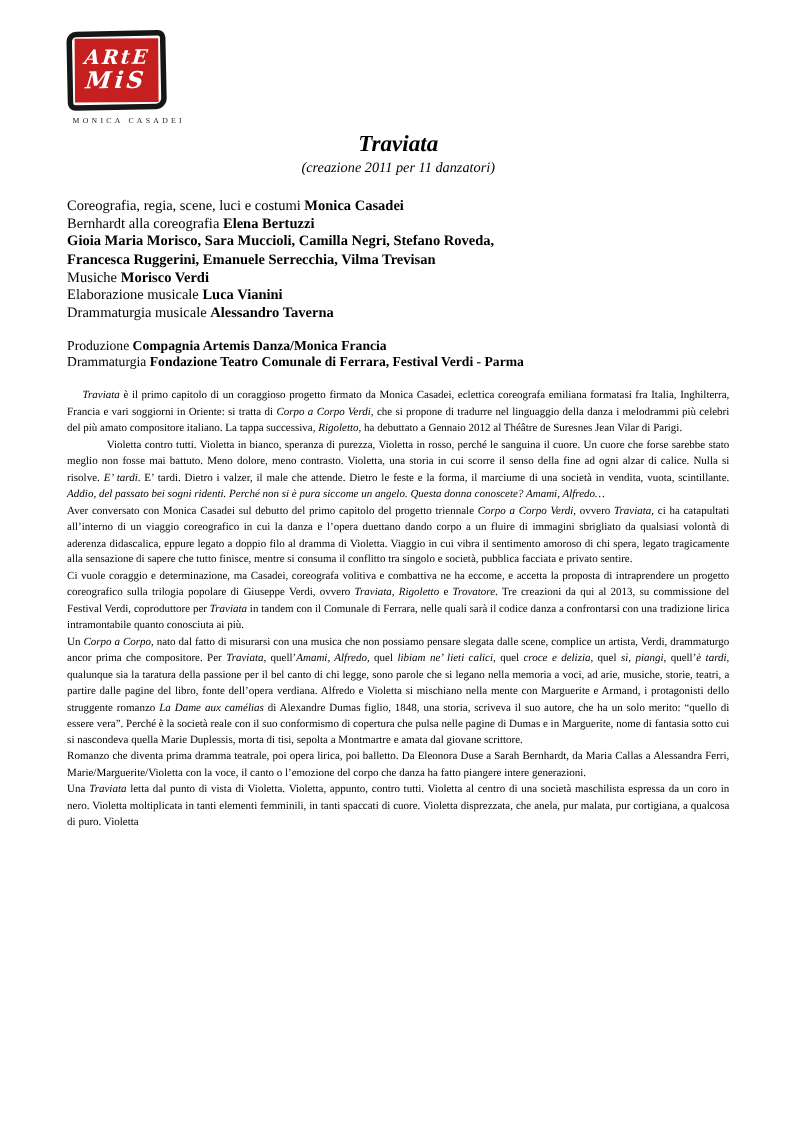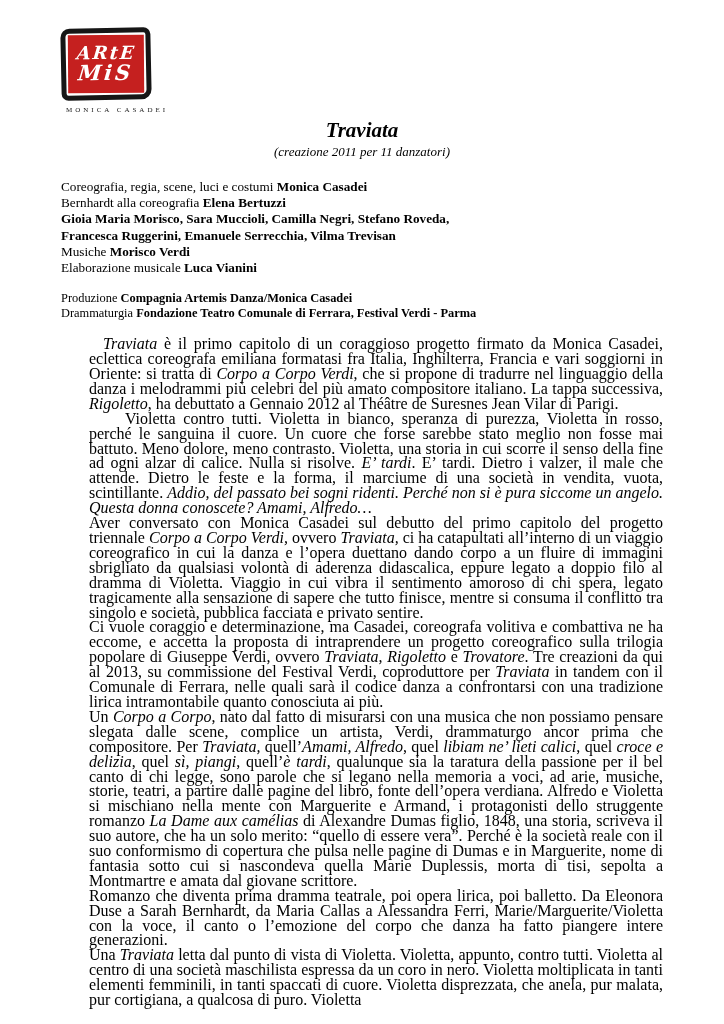--- a/index.html
+++ b/index.html
@@ -28,21 +28,21 @@
   
   .title { margin:4px 0 0 0; text-align:center; font-size:21px; font-weight:bold; font-style:italic; }
   .subtitle { text-align:center; font-style:italic; font-size:13px; margin-top:1px; }
 
   
   .credits { margin-top:19px; font-size:13.2px; line-height:16.2px; }
   .production { margin-top:15px; font-size:12.4px; line-height:15px; text-align:justify; }
   .credit-line, .production-line { white-space:normal; }
 
   
-  .body-text { margin-top:16px; font-size:16px; line-height:14.9px; text-align:justify;margin-left:28px; }
+  .body-text { margin-top:16px; font-size:10px; line-height:14.9px; text-align:justify; }
   .body-p { margin:0; padding:0; }
   .indent-small { text-indent:14px; }
   .indent-tab { text-indent:36px; }
 
   .b { font-weight:bold; }
   .i { font-style:italic; }
 </style>
 </head>
 <body>
 
@@ -61,24 +61,25 @@
   <h1 class="title">Traviata</h1>
   <div class="subtitle">(creazione 2011 per 11 danzatori)</div>
 
   <div class="credits">
       <div class="credit-line"><span>Coreografia, regia, scene, luci e costumi </span><span class="b">Monica Casadei</span></div>
       <div class="credit-line"><span>Bernhardt alla coreografia </span><span class="b">Elena Bertuzzi</span></div>
       <div class="credit-line"><span class="b">Gioia Maria Morisco, Sara Muccioli, Camilla Negri, Stefano Roveda,</span></div>
       <div class="credit-line"><span class="b">Francesca Ruggerini, Emanuele Serrecchia, Vilma Trevisan</span></div>
       <div class="credit-line"><span>Musiche </span><span class="b">Morisco Verdi</span></div>
       <div class="credit-line"><span>Elaborazione musicale </span><span class="b">Luca Vianini</span></div>
+      <div class="credit-line"><span>Drammaturgia musicale </span><span class="b">Alessandro Taverna</span></div>
     </div>
 
   <div class="production">
-      <div class="production-line"><span>Produzione </span><span class="b">Compagnia Artemis Danza/Monica Casadei</span></div>
+      <div class="production-line"><span>Produzione </span><span class="b">Compagnia Artemis Danza/Monica Francia</span></div>
       <div class="production-line"><span>Drammaturgia </span><span class="b">Fondazione Teatro Comunale di Ferrara, Festival Verdi - Parma</span></div>
     </div>
 
   <div class="body-text">
       <p class="body-p indent-small"><span class="i">Traviata</span><span> è il primo capitolo di un coraggioso progetto firmato da Monica Casadei, eclettica coreografa emiliana formatasi fra Italia, Inghilterra, Francia e vari soggiorni in Oriente: si tratta di </span><span class="i">Corpo a Corpo Verdi</span><span>, che si propone di tradurre nel linguaggio della danza i melodrammi più celebri del più amato compositore italiano. La tappa successiva, </span><span class="i">Rigoletto</span><span>, ha debuttato a Gennaio 2012 al Théâtre de Suresnes Jean Vilar di Parigi.</span></p>
       <p class="body-p indent-tab"><span>Violetta contro tutti. Violetta in bianco, speranza di purezza, Violetta in rosso, perché le sanguina il cuore. Un cuore che forse sarebbe stato meglio non fosse mai battuto. Meno dolore, meno contrasto. Violetta, una storia in cui scorre il senso della fine ad ogni alzar di calice. Nulla si risolve. </span><span class="i">E’ tardi</span><span>. E’ tardi. Dietro i valzer, il male che attende. Dietro le feste e la forma, il marciume di una società in vendita, vuota, scintillante. </span><span class="i">Addio, del passato bei sogni ridenti. Perché non si è pura siccome un angelo. Questa donna conoscete? Amami, Alfredo…</span></p>
       <p class="body-p"><span>Aver conversato con Monica Casadei sul debutto del primo capitolo del progetto triennale </span><span class="i">Corpo a Corpo Verdi,</span><span> ovvero </span><span class="i">Traviata,</span><span> ci ha catapultati all’interno di un viaggio coreografico in cui la danza e l’opera duettano dando corpo a un fluire di immagini sbrigliato da qualsiasi volontà di aderenza didascalica, eppure legato a doppio filo al dramma di Violetta. Viaggio in cui vibra il sentimento amoroso di chi spera, legato tragicamente alla sensazione di sapere che tutto finisce, mentre si consuma il conflitto tra singolo e società, pubblica facciata e privato sentire.</span></p>
       <p class="body-p"><span>Ci vuole coraggio e determinazione, ma Casadei, coreografa volitiva e combattiva ne ha eccome, e accetta la proposta di intraprendere un progetto coreografico sulla trilogia popolare di Giuseppe Verdi, ovvero </span><span class="i">Traviata, Rigoletto</span><span> e </span><span class="i">Trovatore</span><span>. Tre creazioni da qui al 2013, su commissione del Festival Verdi, coproduttore per </span><span class="i">Traviata</span><span> in tandem con il Comunale di Ferrara, nelle quali sarà il codice danza a confrontarsi con una tradizione lirica intramontabile quanto conosciuta ai più.</span></p>
       <p class="body-p"><span>Un </span><span class="i">Corpo a Corpo</span><span>, nato dal fatto di misurarsi con una musica che non possiamo pensare slegata dalle scene, complice un artista, Verdi, drammaturgo ancor prima che compositore. Per </span><span class="i">Traviata,</span><span> quell’</span><span class="i">Amami, Alfredo</span><span>, quel </span><span class="i">libiam ne’ lieti calici</span><span>, quel </span><span class="i">croce e delizia</span><span>, quel </span><span class="i">sì, piangi</span><span>, quell’</span><span class="i">è tardi</span><span>, qualunque sia la taratura della passione per il bel canto di chi legge, sono parole che si legano nella memoria a voci, ad arie, musiche, storie, teatri, a partire dalle pagine del libro, fonte dell’opera verdiana. Alfredo e Violetta si mischiano nella mente con Marguerite e Armand, i protagonisti dello struggente romanzo </span><span class="i">La Dame aux camélias</span><span> di Alexandre Dumas figlio, 1848, una storia, scriveva il suo autore, che ha un solo merito: “quello di essere vera”. Perché è la società reale con il suo conformismo di copertura che pulsa nelle pagine di Dumas e in Marguerite, nome di fantasia sotto cui si nascondeva quella Marie Duplessis, morta di tisi, sepolta a Montmartre e amata dal giovane scrittore.</span></p>
       <p class="body-p"><span>Romanzo che diventa prima dramma teatrale, poi opera lirica, poi balletto. Da Eleonora Duse a Sarah Bernhardt, da Maria Callas a Alessandra Ferri, Marie/Marguerite/Violetta con la voce, il canto o l’emozione del corpo che danza ha fatto piangere intere generazioni.</span></p>

